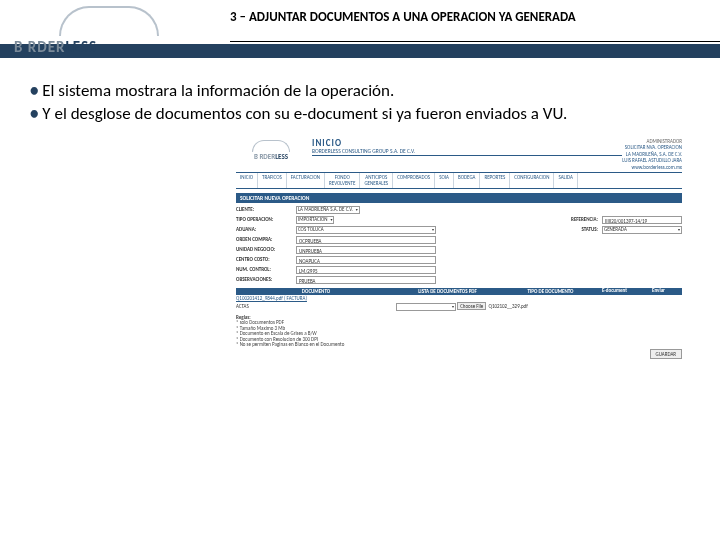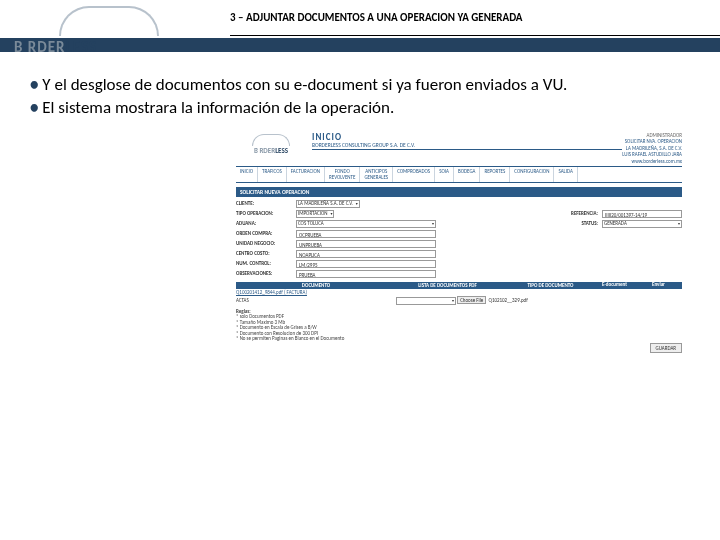--- a/index.html
+++ b/index.html
@@ -7,21 +7,21 @@
   
   .header { position: relative; padding: 6px 0 0 0; }
   .logo-area { position: absolute; left: 14px; top: 6px; width: 190px; }
   .logo-arc { width: 100px; height: 30px; border: 2px solid #b8c2cc; border-bottom: none; border-radius: 100px 100px 0 0; margin: 0 auto 2px; }
   .logo-text { font-size: 15px; font-weight: bold; letter-spacing: 1px; }
   .logo-text .bo { color: #7a8a99; }
   .logo-text .less { color: #24415f; }
   
   .title-block { margin-left: 230px; }
   .main-title { font-size: 19px; font-weight: bold; color: #000; }
-  .subtitle { font-size: 11px; font-weight: bold; color: #000; margin-top: 1px; border-bottom: 1.5px solid #000; padding-bottom: 11px; display: inline-block; width: 100%; }
+  .subtitle { font-size: 13px; font-weight: bold; color: #000; margin-top: 1px; border-bottom: 1.5px solid #000; padding-bottom: 17px; display: inline-block; width: 100%; }
   .blue-bar { background: #24415f; height: 14px; margin-top: 2px; width: 100%; }
   
   .bullets { padding: 22px 30px 8px 30px; }
   .bullet { font-size: 17px; color: #000; line-height: 1.35; padding-left: 12px; text-indent: -12px; text-align: justify; }
   .bullet::before { content: "• "; color: #24415f; font-weight: bold; }
   
   .app-shot { margin: 4px 32px 0 236px; font-size: 6px; color: #333; line-height: 1.1; width: 446px; }
   .app-header { display: flex; }
   .app-logo { width: 70px; }
   .app-logo-arc { width: 38px; height: 12px; border: 1px solid #b8c2cc; border-bottom: none; border-radius: 40px 40px 0 0; margin: 2px auto 1px; }
@@ -81,22 +81,22 @@
       <span class="bo">B   RDER</span><span class="less">LESS</span>
     </div>
   </div>
   <div class="title-block">
     <div class="subtitle">3 – ADJUNTAR DOCUMENTOS A UNA OPERACION YA GENERADA</div>
   </div>
   <div class="blue-bar"></div>
 </div>
 
 <div class="bullets">
+  <div class="bullet">El sistema mostrara la información de la operación.</div>
   <div class="bullet">Y el desglose de documentos con su e-document si ya fueron enviados a VU.</div>
-  <div class="bullet">El sistema mostrara la información de la operación.</div>
 </div>
 
 <div class="app-shot">
   <div class="app-header">
     <div class="app-logo">
       <div class="app-logo-arc"></div>
       <div class="app-logo-text"><span class="g">B   RDER</span><span class="d">LESS</span></div>
     </div>
     <div class="app-title-block">
       <div class="app-title">INICIO</div>

